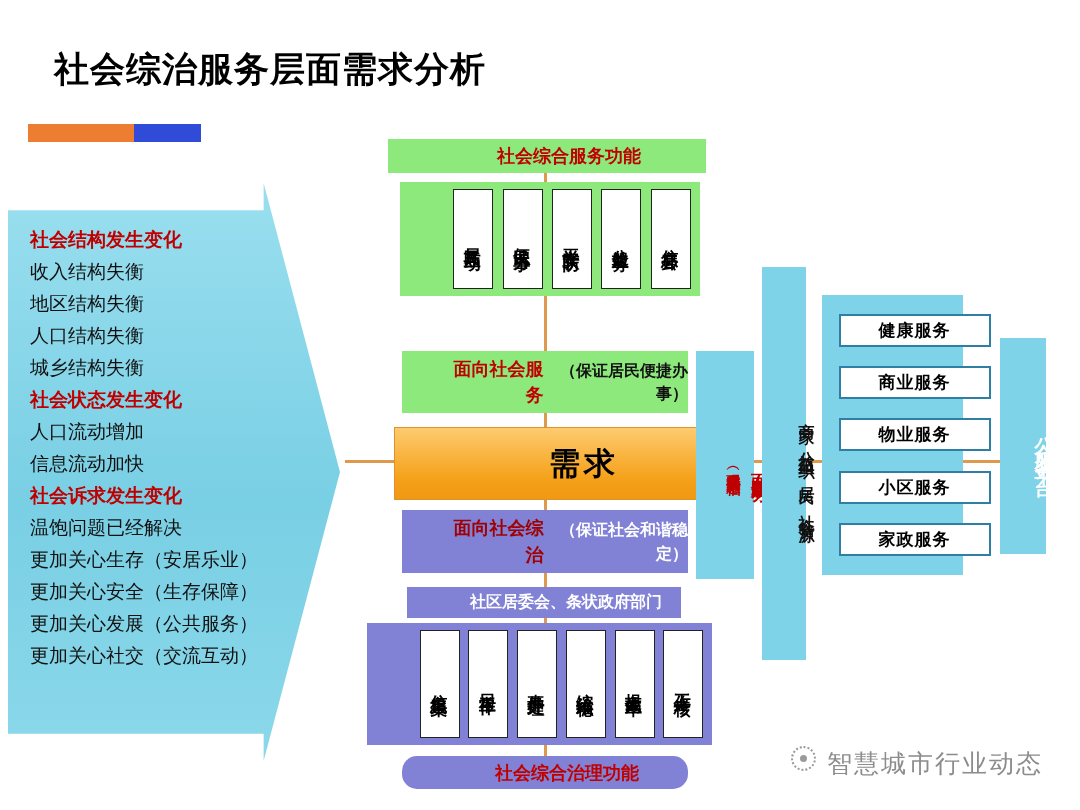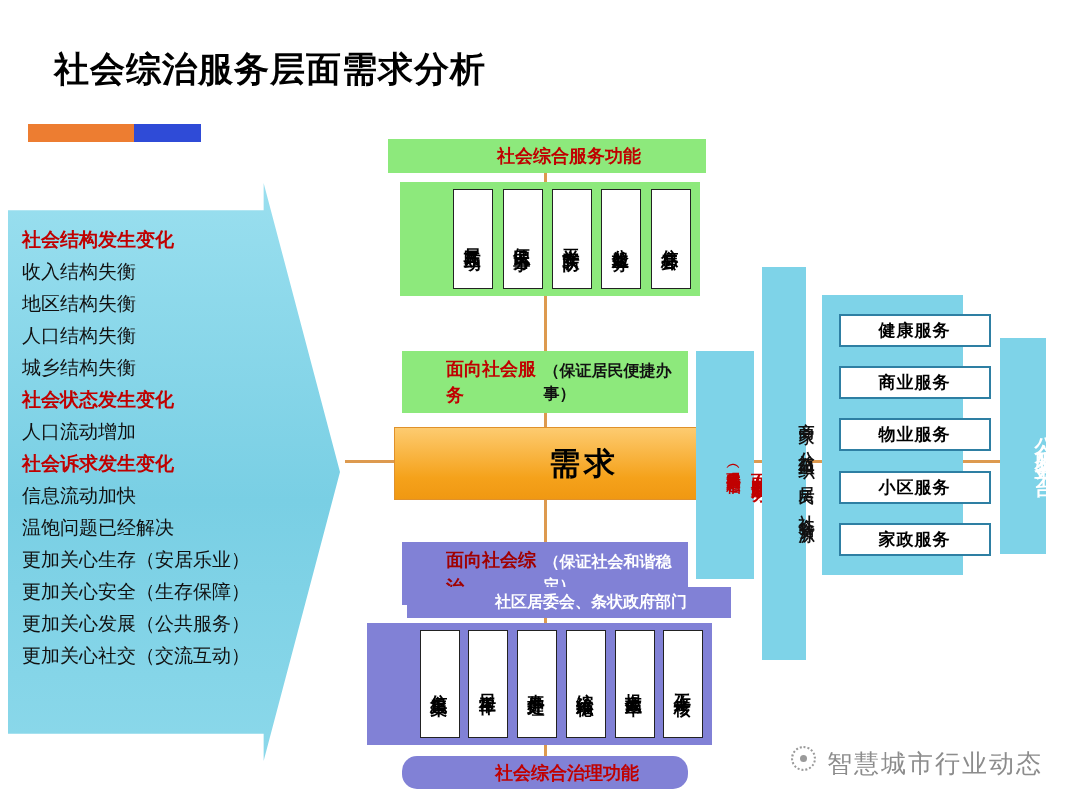--- a/index.html
+++ b/index.html
@@ -9,32 +9,32 @@
   
   .title{position:absolute;left:54px;top:46px;font-size:35px;font-weight:bold;color:#000;letter-spacing:1px;}
   .bar{position:absolute;top:124px;height:18px;}
   .bar-orange{left:28px;width:106px;background:#ED7D31;}
   .bar-blue{left:134px;width:67px;background:#2F4BD7;}
 
   
   .arrow{position:absolute;left:8px;top:183px;width:332px;height:578px;
          background:linear-gradient(180deg,#9ADFEF 0%,#79CFE4 55%,#8BD8EA 100%);
          clip-path:polygon(0% 4.7%, 77% 4.7%, 77% 0%, 100% 50%, 77% 100%, 77% 95.3%, 0% 95.3%);}
-  .arrow-list{position:absolute;left:14px;top:40px;width:285px;}
+  .arrow-list{position:absolute;left:22px;top:40px;width:285px;}
   .item{font-size:19px;line-height:32px;color:#111;white-space:nowrap;}
   .item.red{color:#C00000;font-weight:bold;}
 
   
   .line{position:absolute;background:#DD9A4F;z-index:0;}
   .line-v{left:544px;top:172px;width:3px;height:585px;}
   .line-h{left:345px;top:460px;width:657px;height:3px;}
 
   
   .box{position:absolute;box-sizing:border-box;display:flex;align-items:center;justify-content:center;
-       text-align:left;z-index:1;padding-left:44px;}
+       text-align:right;z-index:1;padding-left:44px;}
   .green{background:#8DE97C;}
   .purple{background:#8181D6;}
   .cyan{background:#7ED3E8;}
 
   .banner-text{font-size:18px;font-weight:bold;color:#C00000;}
 
   .top-banner{left:388px;top:139px;width:318px;height:34px;}
   .green-group{left:400px;top:182px;width:300px;height:114px;justify-content:space-evenly;}
   .purple-group{left:367px;top:623px;width:345px;height:122px;justify-content:space-evenly;}
 
@@ -49,25 +49,25 @@
   .two-line{flex-direction:row;line-height:1.45;}
   .svc-green{left:402px;top:351px;width:286px;height:62px;}
   .svc-green .l1{font-size:18px;font-weight:bold;color:#C00000;}
   .svc-green .l2{font-size:16px;font-weight:bold;color:#111;}
 
   .demand{left:394px;top:427px;width:336px;height:73px;
           background:linear-gradient(180deg,#FDCB70 0%,#F5A21B 70%,#F09812 100%);
           border:1px solid #E0912A;}
   .demand .t{font-size:31px;font-weight:bold;color:#000;letter-spacing:4px;}
 
-  .gov-purple{left:402px;top:542px;width:286px;height:63px;}
+  .gov-purple{left:402px;top:510px;width:286px;height:63px;}
   .gov-purple .l1{font-size:18px;font-weight:bold;color:#A00000;}
   .gov-purple .l2{font-size:16px;font-weight:bold;color:#fff;}
 
-  .actors-purple{left:407px;top:587px;width:324px;height:31px;}
+  .actors-purple{left:407px;top:587px;width:274px;height:31px;}
   .actors-purple .t{font-size:16px;font-weight:bold;color:#fff;}
 
   .bottom-banner{left:402px;top:756px;width:286px;height:33px;border-radius:15px;}
 
   
   .public-v{left:696px;top:351px;width:58px;height:228px;}
   .public-v .wrap{writing-mode:vertical-rl;line-height:27px;}
   .public-v .l1{font-size:18px;font-weight:bold;color:#C00000;letter-spacing:2px;}
   .public-v .l2{font-size:14px;font-weight:bold;color:#C00000;letter-spacing:1px;}
 
@@ -102,22 +102,22 @@
 
   <div class="arrow">
     <div class="arrow-list">
       <div class="item red">社会结构发生变化</div>
       <div class="item">收入结构失衡</div>
       <div class="item">地区结构失衡</div>
       <div class="item">人口结构失衡</div>
       <div class="item">城乡结构失衡</div>
       <div class="item red">社会状态发生变化</div>
       <div class="item">人口流动增加</div>
+      <div class="item">信息流动加快</div>
       <div class="item red">社会诉求发生变化</div>
-      <div class="item">信息流动加快</div>
       <div class="item">温饱问题已经解决</div>
       <div class="item">更加关心生存（安居乐业）</div>
       <div class="item">更加关心安全（生存保障）</div>
       <div class="item">更加关心发展（公共服务）</div>
       <div class="item">更加关心社交（交流互动）</div>
     </div>
   </div>
 
   <div class="box green top-banner">
     <span class="banner-text">社会综合服务功能</span>

